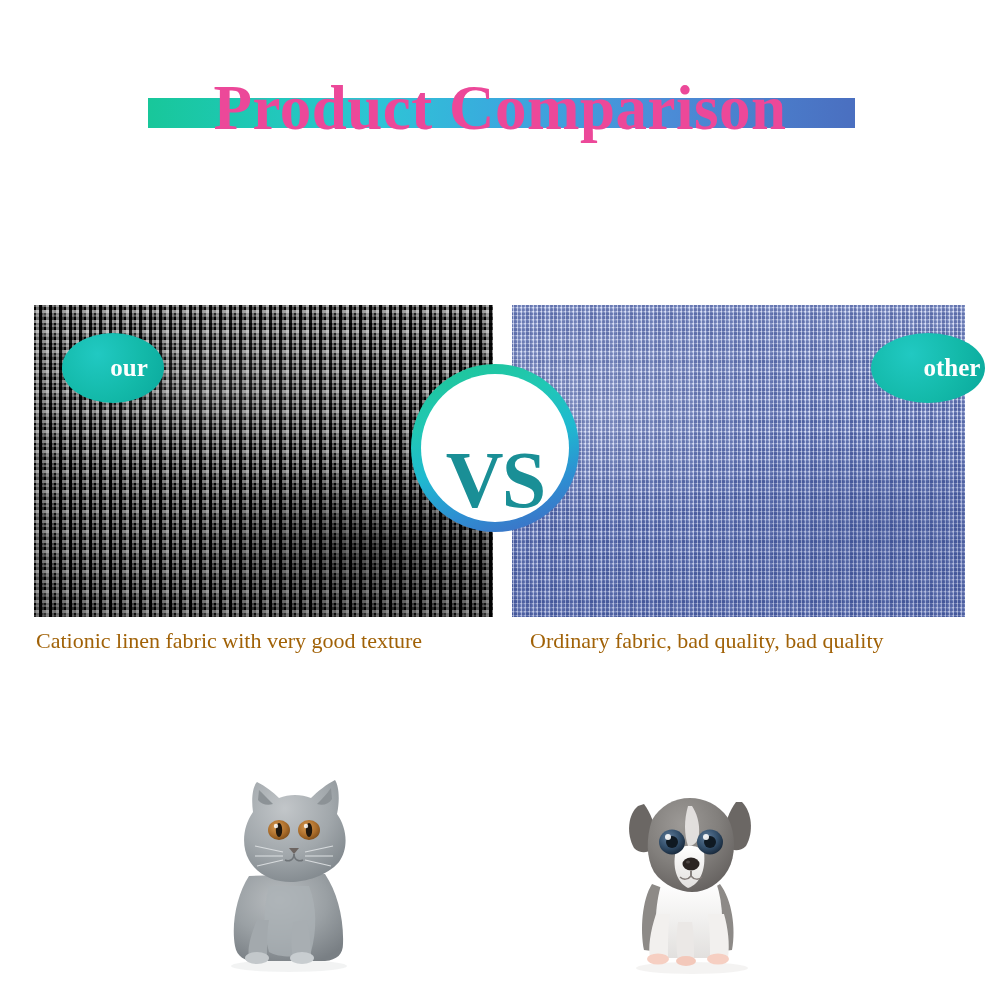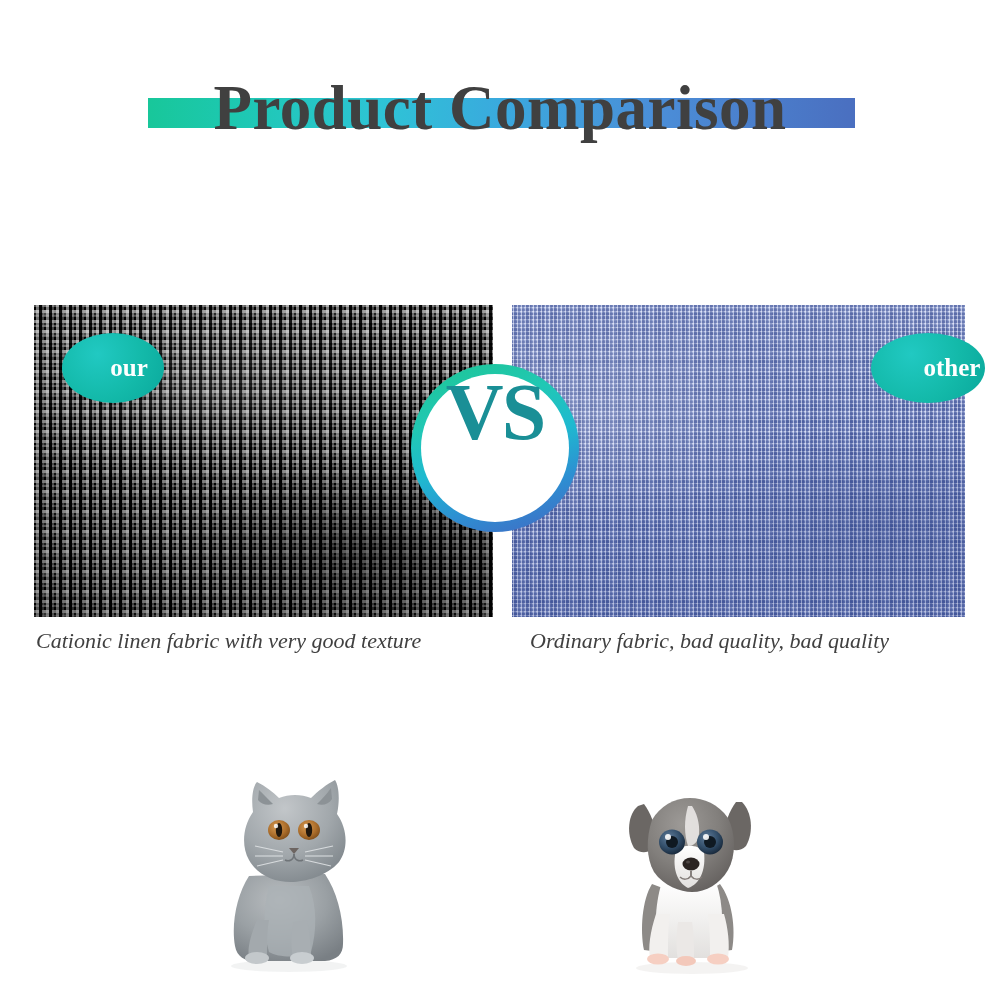--- a/index.html
+++ b/index.html
@@ -33,21 +33,21 @@
   }
   #title-text {
     position: absolute;
     left: 0;
     top: 0;
     width: 1000px;
     text-align: center;
     font-family: "Liberation Serif", serif;
     font-size: 63px;
     font-weight: bold;
-    color: #404040;
+    color: #ec4899;
     letter-spacing: 0.5px;
     line-height: 72px;
     white-space: nowrap;
   }
 
   
   .fabric-panel {
     position: absolute;
     top: 305px;
     height: 312px;
@@ -170,44 +170,43 @@
     display: flex;
     align-items: center;
     justify-content: center;
   }
   #vs-inner {
     width: 148px;
     height: 148px;
     border-radius: 50%;
     background: #ffffff;
     display: flex;
-    align-items: flex-start;
+    align-items: flex-end;
     justify-content: center;
   }
   #vs-text {
     font-family: "Liberation Serif", serif;
     font-size: 80px;
     font-weight: bold;
     color: #1a8f96;
     letter-spacing: -2px;
     line-height: 1;
     position: relative;
     top: -2px;
   }
 
   
   .caption {
     position: absolute;
     top: 626px;
     font-family: "Liberation Serif", serif;
     font-size: 22px;
-    color: #404040;
+    color: #a16207;
     white-space: nowrap;
     line-height: 30px;
-    font-style: italic;
   }
   #caption-our   { left: 36px; }
   #caption-other { left: 530px; }
 
   
   .animal {
     position: absolute;
   }
   #cat-photo { left: 197px; top: 768px; width: 180px; height: 210px; }
   #dog-photo { left: 600px; top: 772px; width: 180px; height: 205px; }

